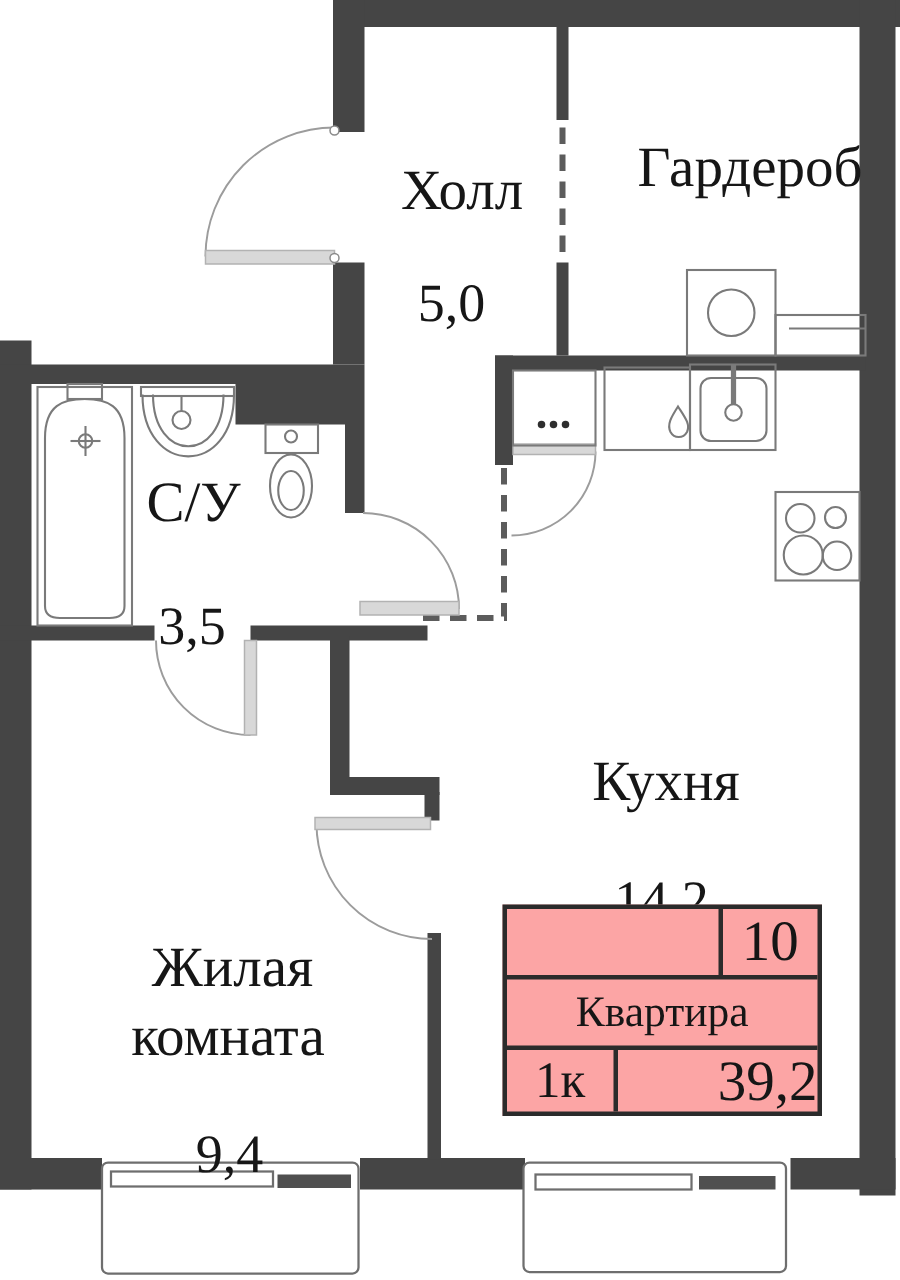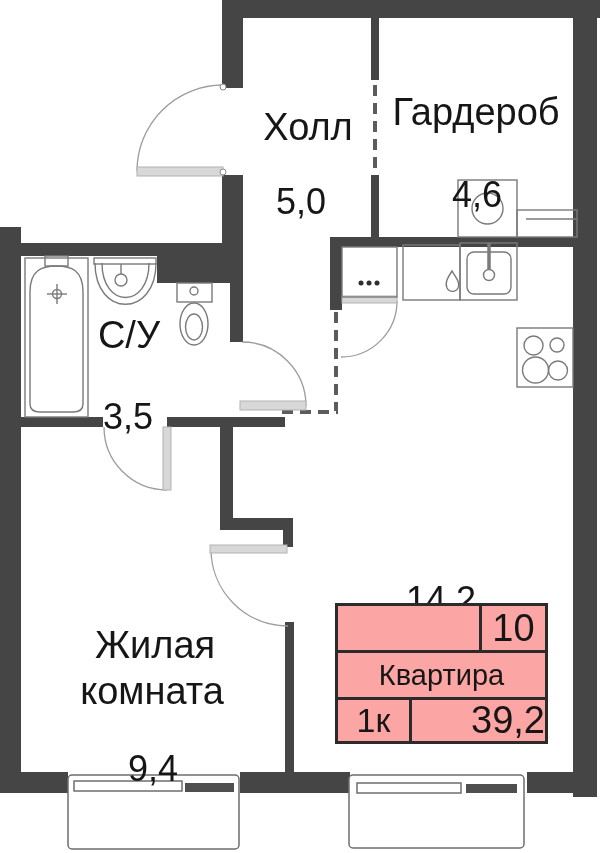--- a/index.html
+++ b/index.html
@@ -1,17 +1,17 @@
 <!DOCTYPE html>
 <html style="--wall: #454545; --door_leaf: #d8d8d8; --fixture_line: #7a7a7a; --text: #161616; --table_border: #2b2b2b;"><head>
 <meta charset="utf-8">
 <style>
   html,body{margin:0;padding:0;background:#ffffff;}
   .stage{position:relative;width:600px;height:853px;background:#fff;overflow:hidden;
-         font-family:Liberation Sans, sans-serif;}
+         font-family:Liberation Serif, serif;}
   .wall{position:absolute;background:var(--wall,#454545);}
   svg{position:absolute;left:0;top:0;}
   .fx{fill:none;stroke:var(--fixture_line,#7a7a7a);stroke-width:1.4;}
   .fxw{fill:#fff;stroke:var(--fixture_line,#7a7a7a);stroke-width:1.4;}
   .arc{fill:none;stroke:#9c9c9c;stroke-width:1.3;}
   .leaf{fill:var(--door_leaf,#d8d8d8);stroke:#b2b2b2;stroke-width:1;}
   .dash{stroke:#5c5c5c;stroke-width:4;stroke-dasharray:11 7;fill:none;}
   .bar{fill:#4f4f4f;}
   .win{fill:#fff;stroke:#6e6e6e;stroke-width:1.5;}
   .dot{fill:#2e2e2e;stroke:none;}
@@ -169,24 +169,24 @@
       <rect class="win" x="349" y="775" width="175" height="73" rx="4"></rect>
     </g>
     <g>
       <rect class="win" x="357" y="783" width="104" height="10"></rect>
       <rect class="bar" x="466" y="784" width="51" height="9"></rect>
     </g>
   </svg>
 
   <div class="lbl s38" style="left:308px;top:127px">Холл</div>
   <div class="lbl s36" style="left:301px;top:162px">5,0</div>
-  <div class="lbl s38" style="left:476px;top:112px">Гардероб</div>
-  <div class="lbl s36" style="left:477px;top:155px">4,6</div>
+  <div class="lbl s38" style="left:500px;top:112px">Гардероб</div>
   <div class="lbl s38" style="left:129px;top:335px">С/У</div>
   <div class="lbl s36" style="left:128px;top:377px">3,5</div>
+  <div class="lbl s38" style="left:444px;top:521px">Кухня</div>
   <div class="lbl s36" style="left:441px;top:560px">14,2</div>
   <div class="lbl s38" style="left:155px;top:645px">Жилая</div>
   <div class="lbl s38" style="left:152px;top:691px">комната</div>
   <div class="lbl s36" style="left:153px;top:729px">9,4</div>
 
   <div class="tbl">
     <div class="tr r1">
       <div class="td td-empty"></div>
       <div class="td td-num">10</div>
     </div>

